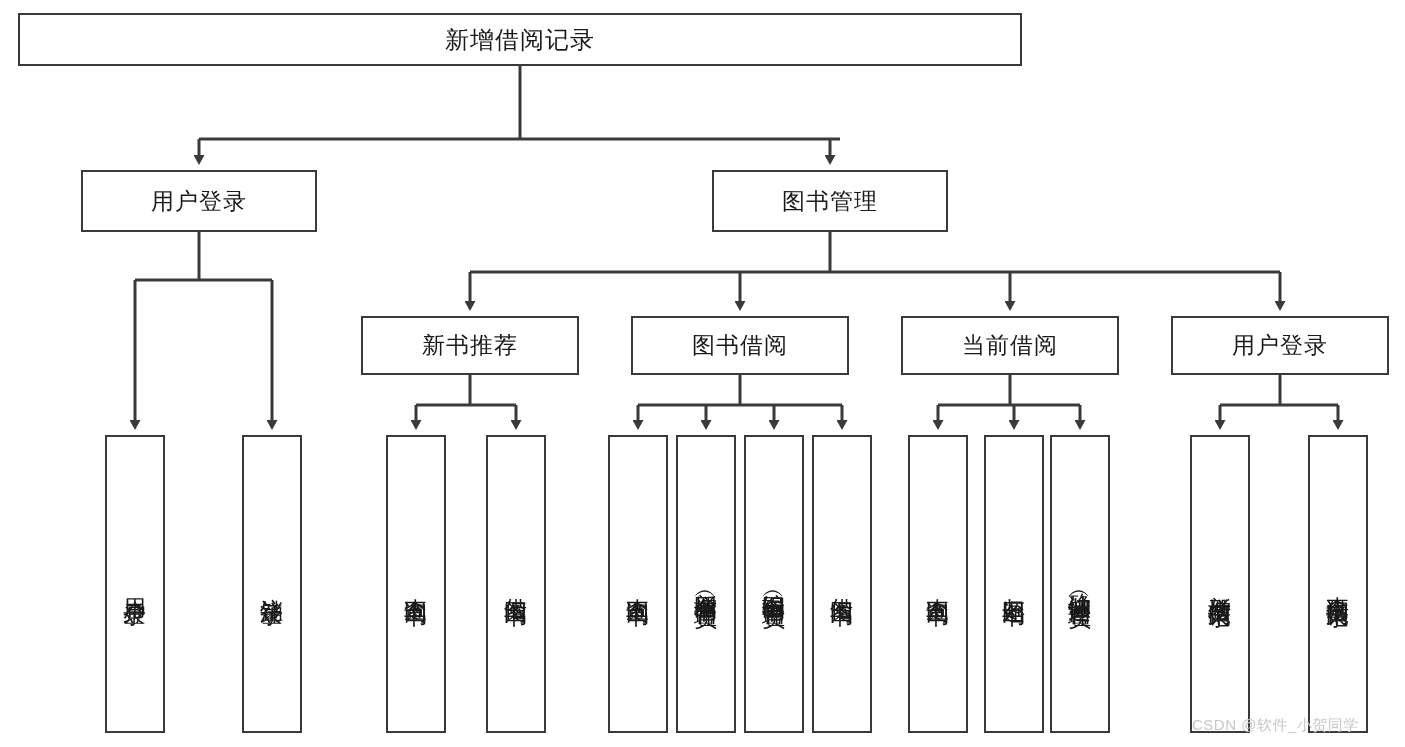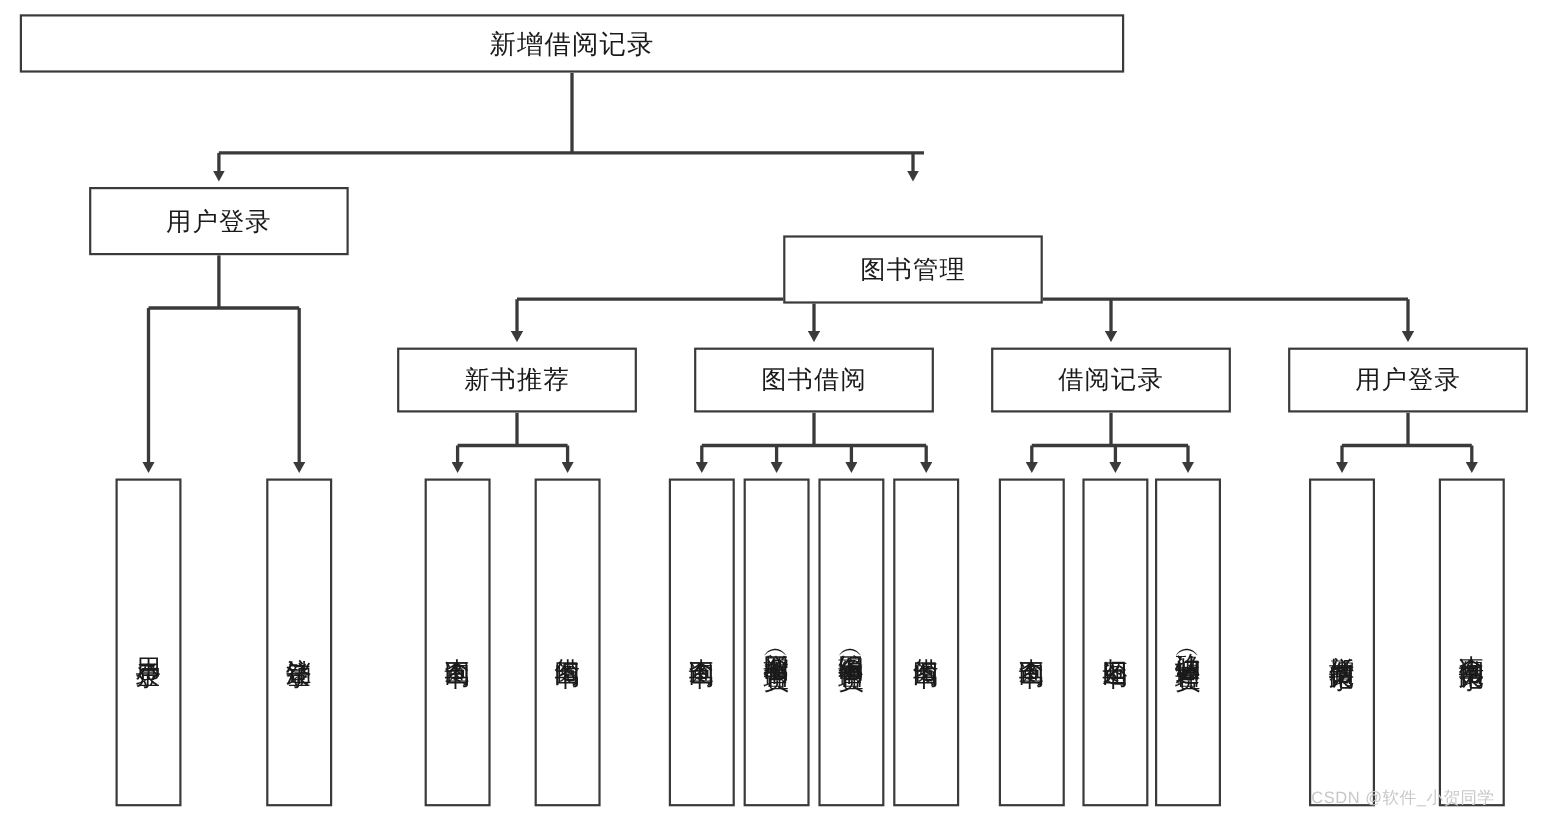--- a/index.html
+++ b/index.html
@@ -117,32 +117,32 @@
     </g>
   </svg>
 
   <div class="node horiz root" style="left:18px; top:13px; width:1004px; height:53px;">
     <span>新增借阅记录</span>
   </div>
 
   <div class="node horiz" style="left:81px; top:170px; width:236px; height:62px;">
     <span>用户登录</span>
   </div>
-  <div class="node horiz" style="left:712px; top:170px; width:236px; height:62px;margin-top:44px;">
+  <div class="node horiz" style="left:712px; top:170px; width:236px; height:62px;">
     <span>图书管理</span>
   </div>
 
   <div class="node horiz" style="left:631px; top:316px; width:218px; height:59px;">
     <span>图书借阅</span>
   </div>
   <div class="node horiz" style="left:361px; top:316px; width:218px; height:59px;">
     <span>新书推荐</span>
   </div>
   <div class="node horiz" style="left:901px; top:316px; width:218px; height:59px;">
-    <span>借阅记录</span>
+    <span>当前借阅</span>
   </div>
   <div class="node horiz" style="left:1171px; top:316px; width:218px; height:59px;">
     <span>用户登录</span>
   </div>
 
   <div class="node vert" style="left:105px; top:435px; width:60px; height:298px;">
     <span class="vtext">用户登录</span>
   </div>
   <div class="node vert" style="left:242px; top:435px; width:60px; height:298px;">
     <span class="vtext">注销登录</span>

